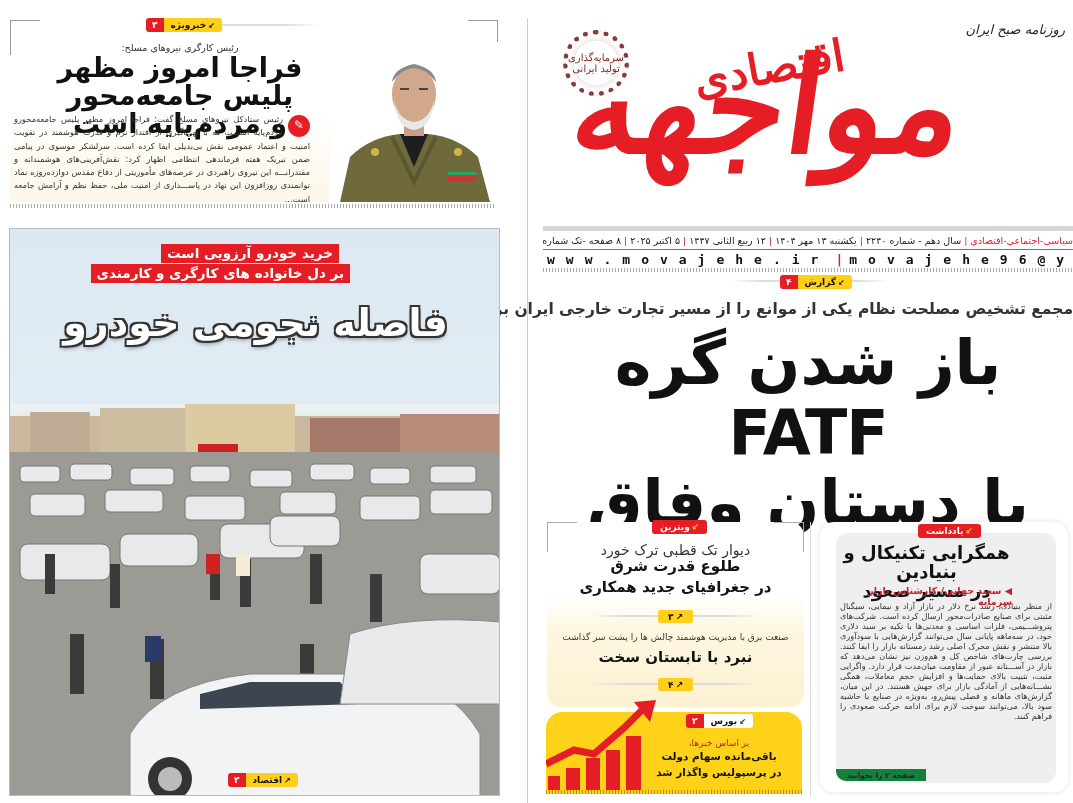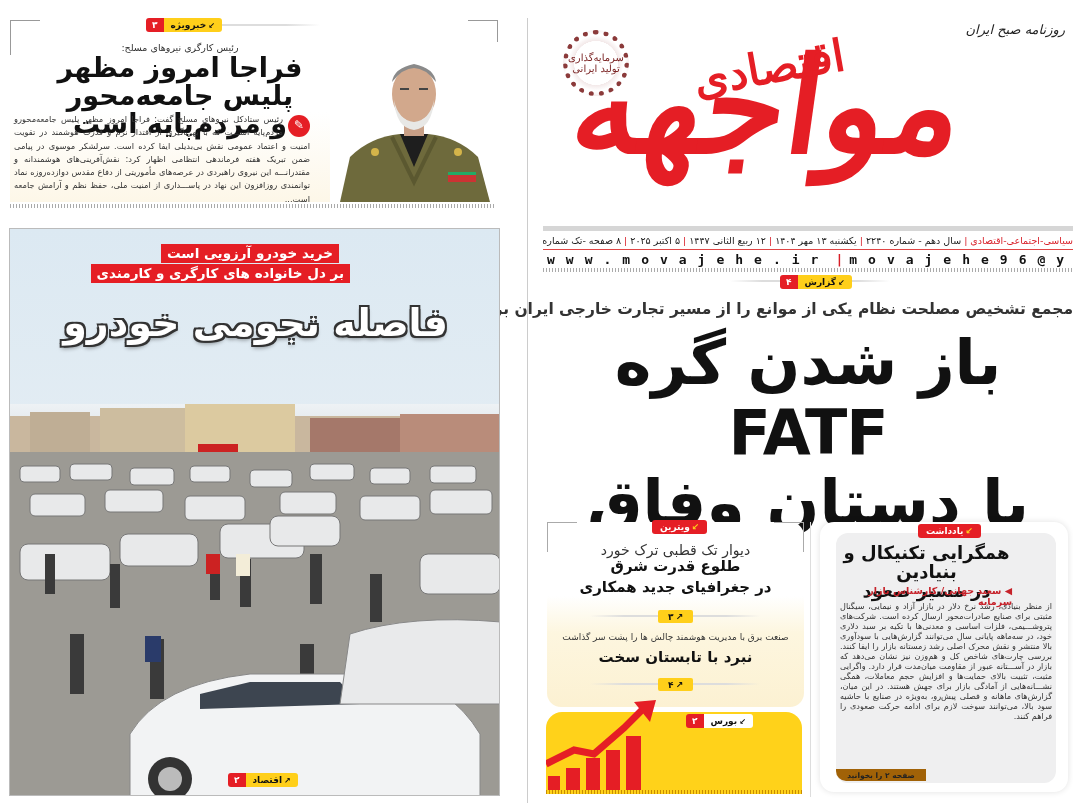--- a/index.html
+++ b/index.html
@@ -72,21 +72,21 @@
   .bourse-text .k { font-size: 9px; color: #b23; }
   .bourse-text .h { font-size: 10.5px; font-weight: bold; color: #111; line-height: 16px; }
   .bourse-hatch { position: absolute; left: 0; bottom: 0; width: 256px; height: 4px; background: repeating-linear-gradient(90deg, #c98c00 0 1px, #ffd21a 1px 3px); }
 
   
   .editorial-outer { left: 820px; top: 522px; width: 248px; height: 270px; border-radius: 14px; background: #fff; box-shadow: 0 0 6px rgba(0,0,0,.12); }
   .editorial-inner { left: 836px; top: 533px; width: 220px; height: 250px; border-radius: 12px; background: #efeff0; }
   .ed-head { left: 836px; top: 543px; width: 181px; text-align: center; font-weight: bold; font-size: 18px; line-height: 19px; color: #111; }
   .ed-author { left: 836px; top: 585px; width: 176px; text-align: right; font-size: 9.5px; font-weight: bold; color: #c6222a; }
   .ed-body { left: 840px; top: 601px; width: 212px; font-size: 8.1px; line-height: 10px; color: #333; text-align: justify; }
-  .ed-more { left: 836px; top: 769px; height: 12px; width: 90px; background: #a16207; border-radius: 0 0 0 10px; font-size: 7.5px; font-weight: bold; color: #222; display: flex; align-items: center; justify-content: center; direction: rtl; }
+  .ed-more { left: 836px; top: 769px; height: 12px; width: 90px; background: #15803d; border-radius: 0 0 0 10px; font-size: 7.5px; font-weight: bold; color: #222; display: flex; align-items: center; justify-content: center; direction: rtl; }
 
   
   .col-divider { left: 527px; top: 18px; width: 1px; height: 785px; background: #ccc; }
   .col-divider2 { left: 810px; top: 522px; width: 1px; height: 275px; background: #ddd; }
 </style>
 </head>
 <body>
 
 <div class="abs masthead">
   <div class="tagline">روزنامه صبح ایران</div>
@@ -286,20 +286,25 @@
     <path d="M0 64 L28 50 L48 54 L78 28 L96 10" stroke="#e51e25" stroke-width="7" fill="none"></path>
     <path d="M88 2 L110 0 L104 22 Z" fill="#e51e25"></path>
   </svg>
   <div class="badge" style="left:140px;top:2px;direction:ltr;">
     <span class="b-num">۲</span>
     <span class="b-label" style="background:#fff;">
         <span>بورس</span>
         <span class="arrow">↙</span>
       </span>
   </div>
+  <div class="bourse-text">
+    <div class="k">بر اساس خبرها،</div>
+    <div class="h">باقی‌مانده سهام دولت</div>
+    <div class="h">در پرسپولیس واگذار شد</div>
+  </div>
   <div class="bourse-hatch"></div>
 </div>
 
 <div class="abs col-divider2"></div>
 
 <div class="abs editorial-outer"></div>
 <div class="abs editorial-inner"></div>
 <div class="badge-red" style="left:918px;top:524px;">
   <span style="color:#ffcf1a;">↙</span>
   <span>یادداشت</span>

